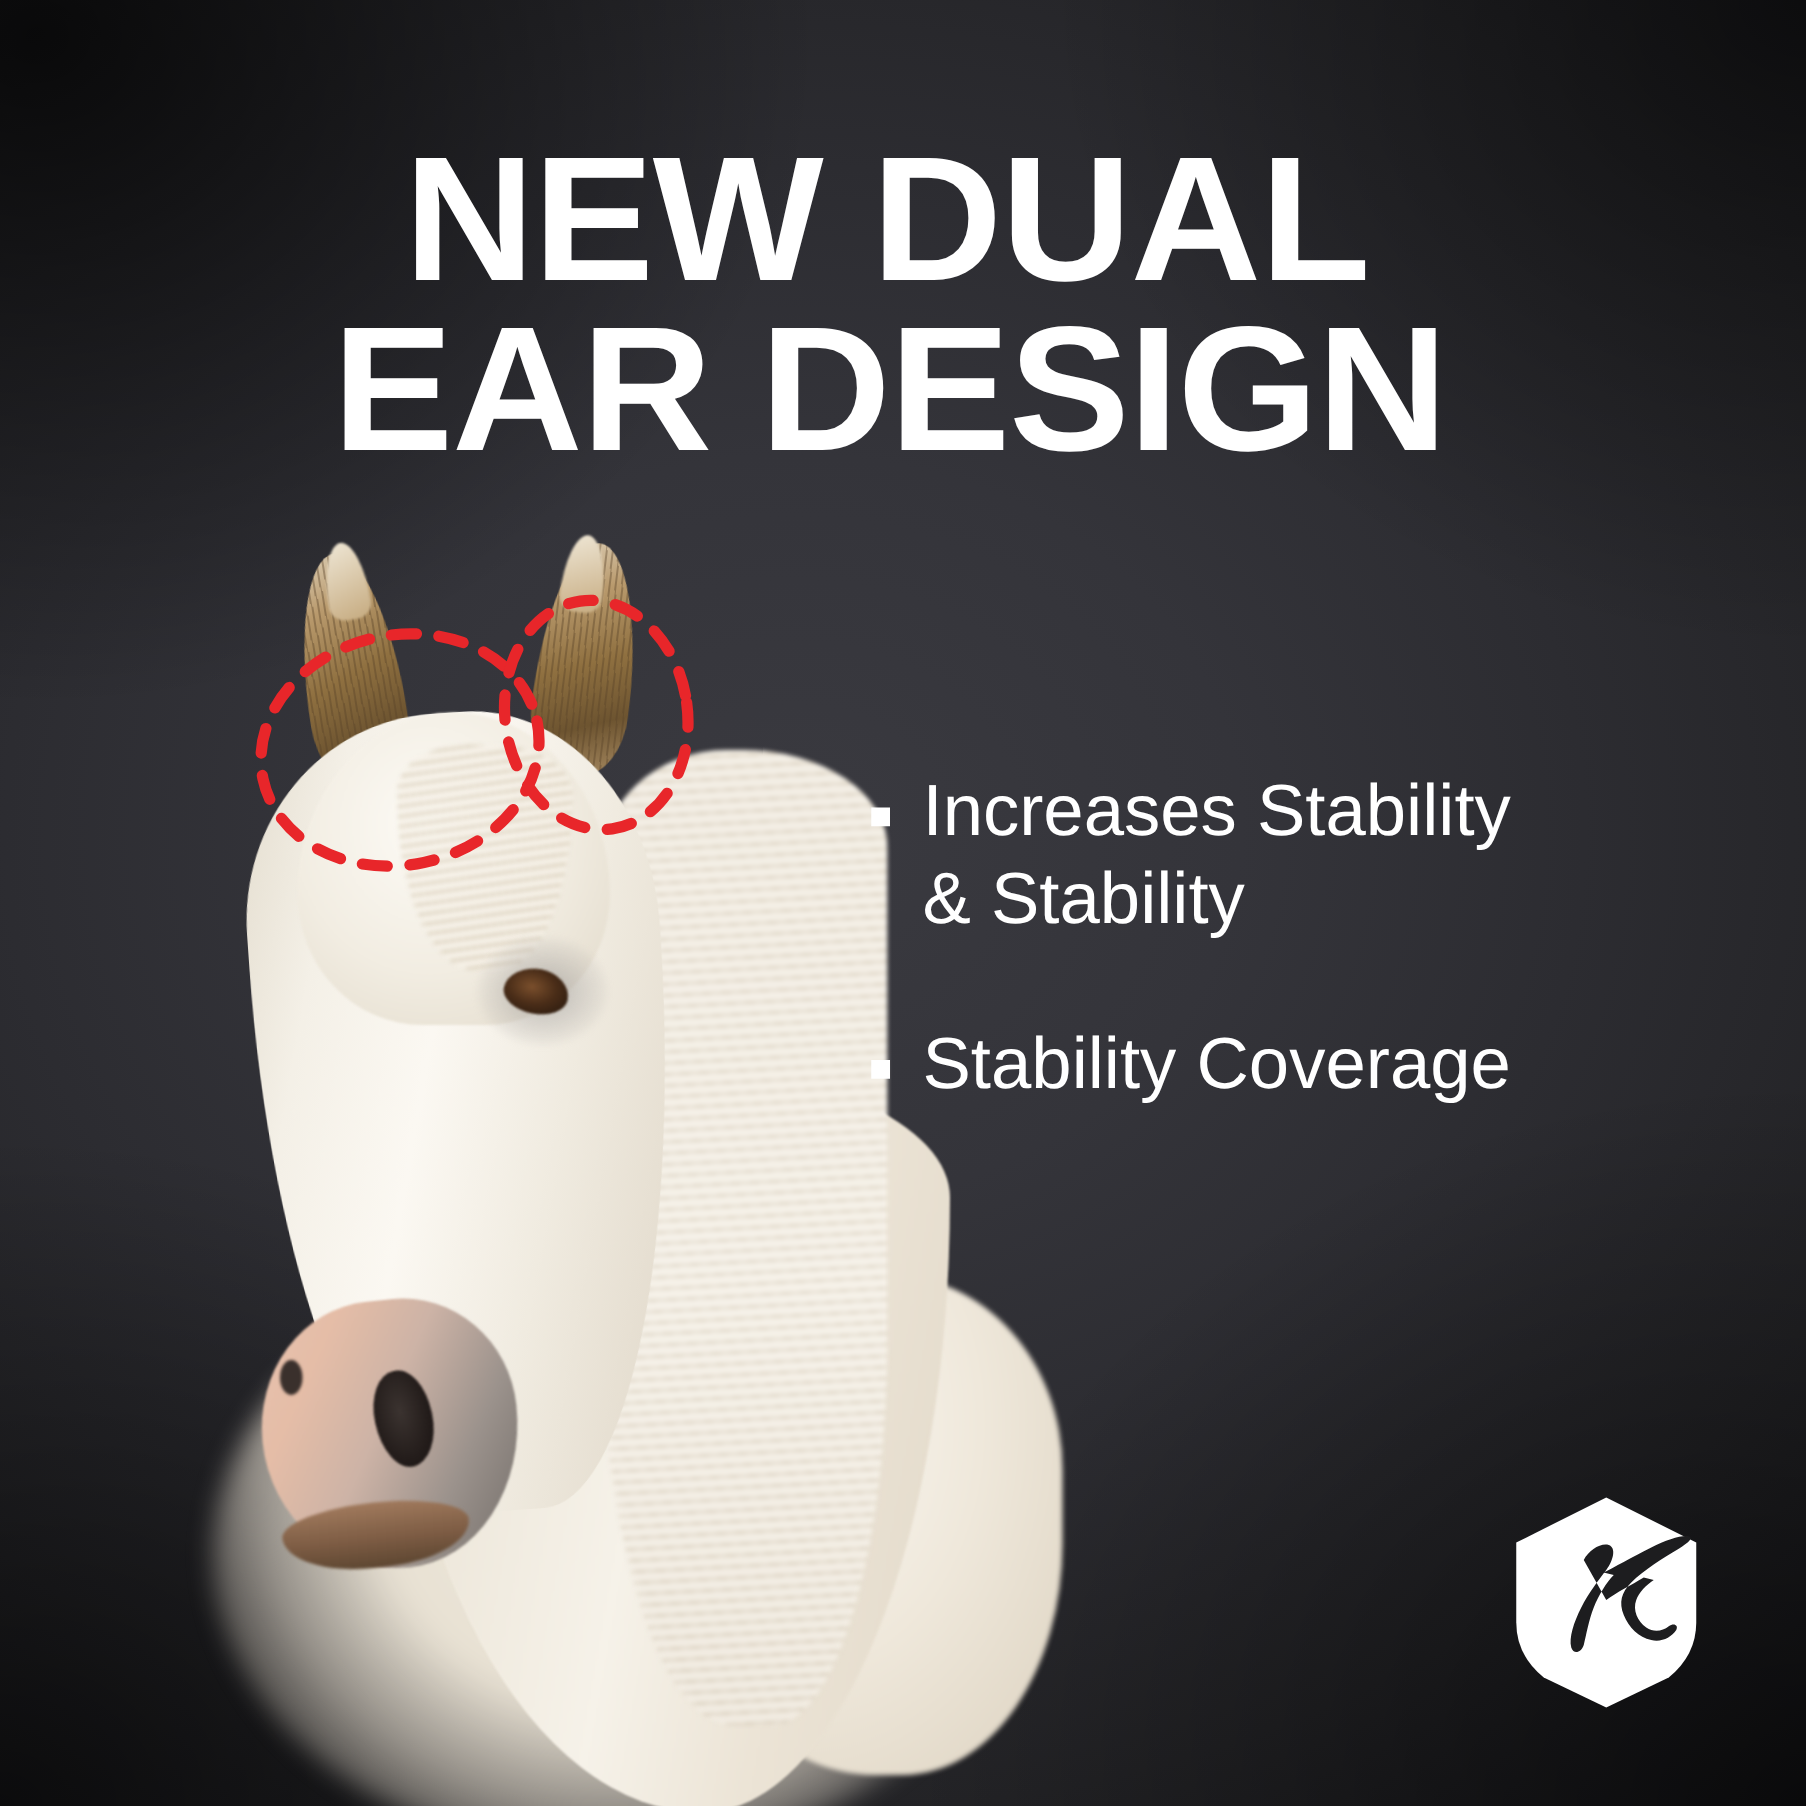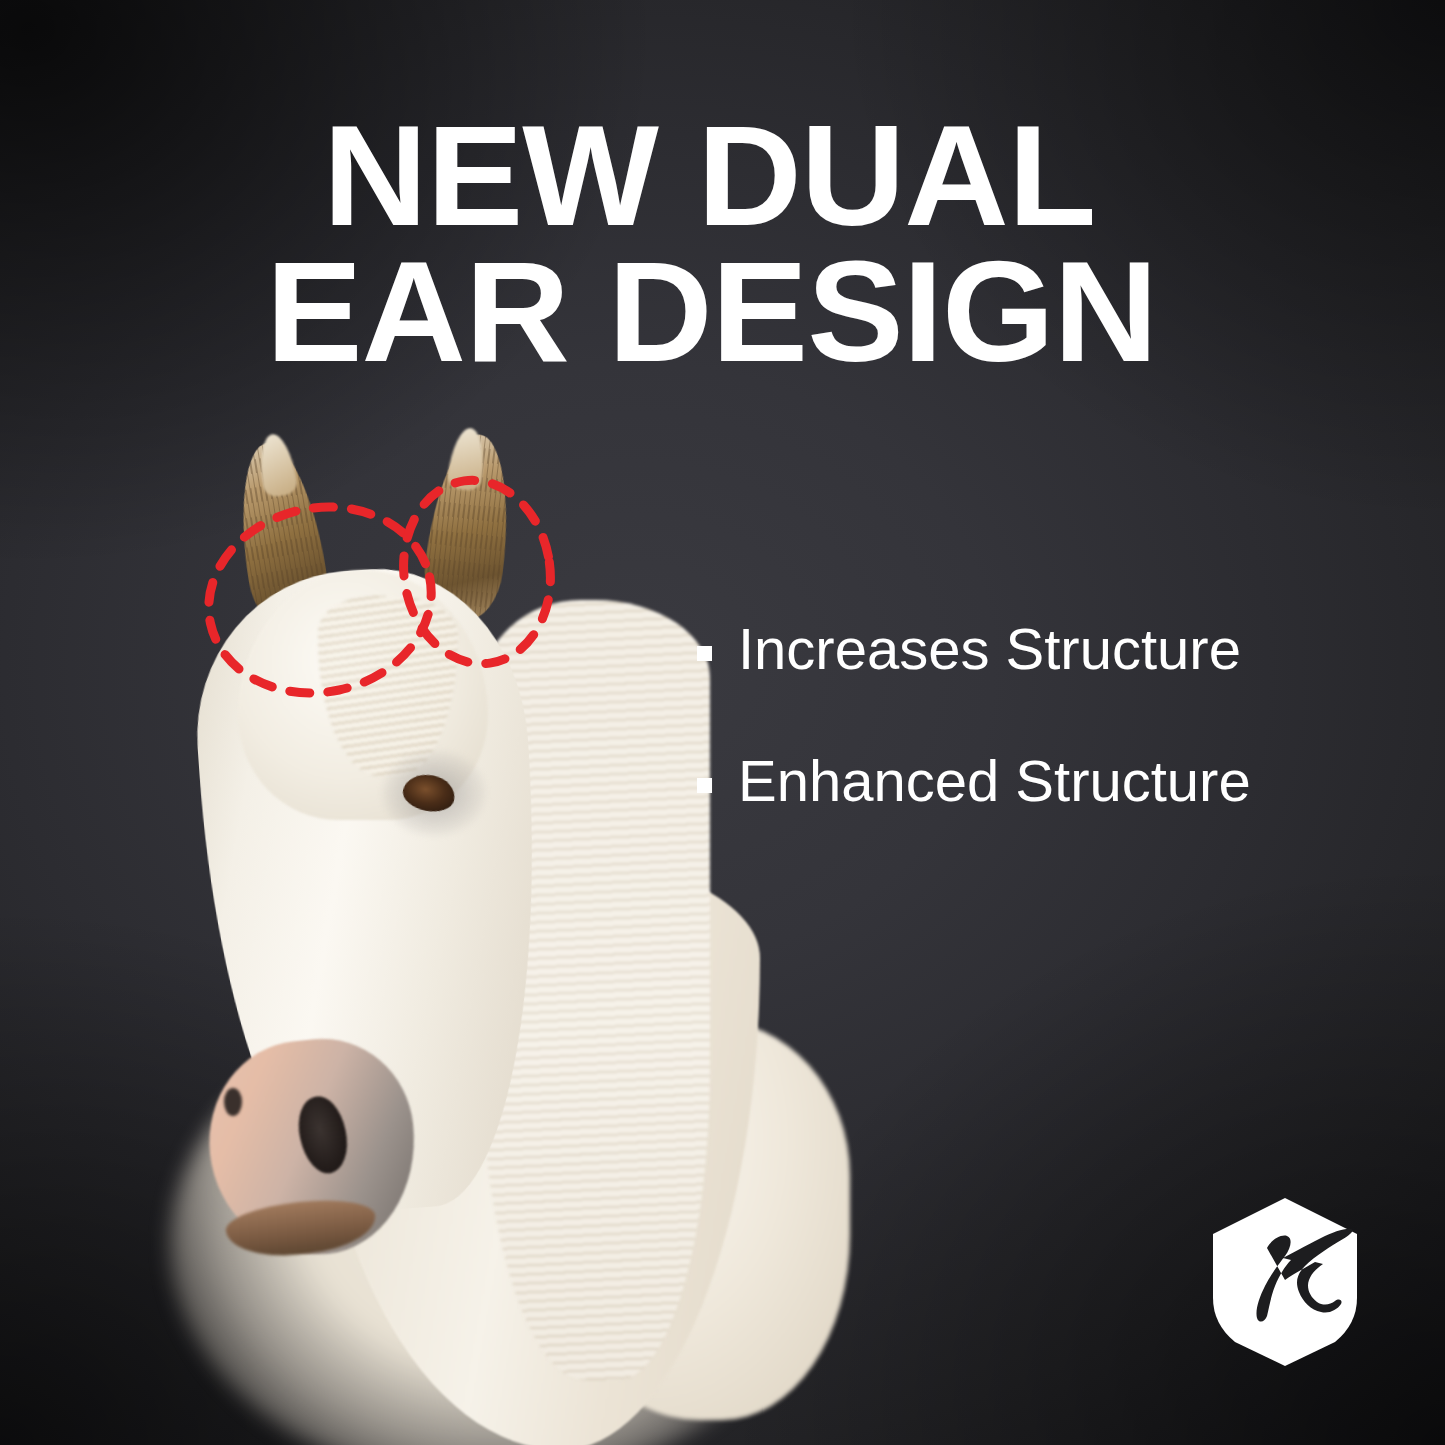--- a/index.html
+++ b/index.html
@@ -336,28 +336,29 @@
   <div class="headline">
     <span class="hl-line hl-1">NEW DUAL</span>
     <span class="hl-line hl-2">EAR DESIGN</span>
   </div>
 
   <div class="bullets">
 
     <div class="bullet-row">
       <span class="bullet-marker"></span>
       <span class="bullet-text">
-        <span>Increases Structure</span><br>
+        <span>Increases Stability</span><br>
+        <span>&amp; Stability</span>
       </span>
     </div>
 
     <div class="bullet-row">
       <span class="bullet-marker"></span>
       <span class="bullet-text">
-        <span>Enhanced Structure</span><br>
+        <span>Stability Coverage</span><br>
       </span>
     </div>
 
   </div>
 
   <svg class="logo" viewBox="0 0 160 172">
     <path d="M80 2 L152 38 L152 102 Q152 128 130 146 L80 170 L30 146 Q8 128 8 102 L8 38 Z" fill="#ffffff"></path>
     <g fill="#1d1d1f">
       <path d="M62 52
                C 66 44, 76 38, 82 40

